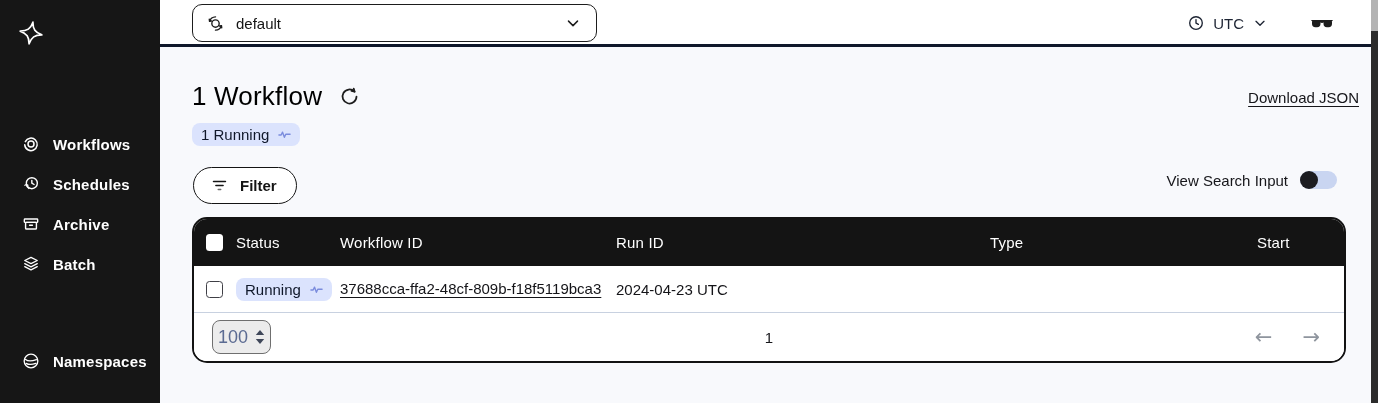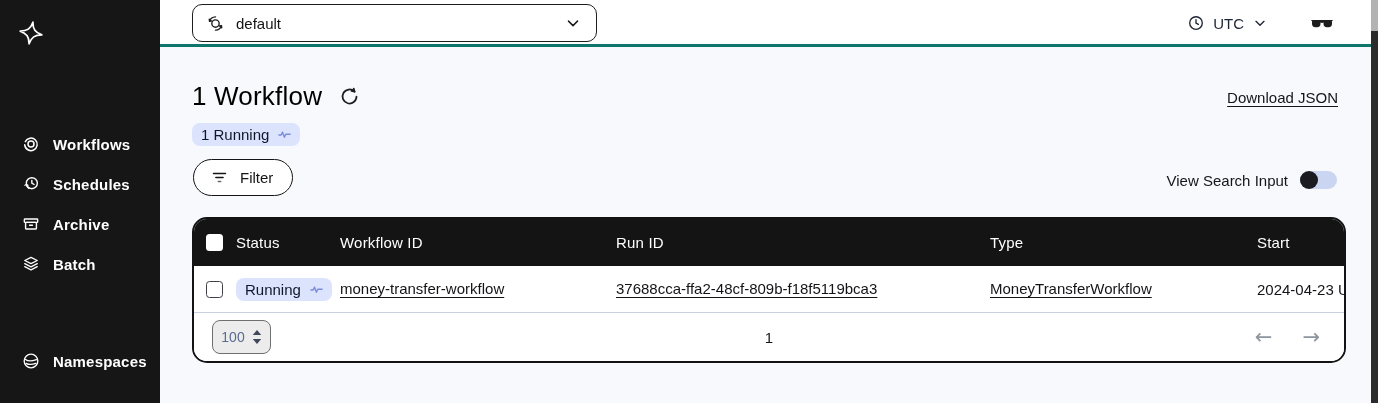--- a/index.html
+++ b/index.html
@@ -8,56 +8,56 @@
   .app { position:relative; width:1378px; height:403px; }
 
   
   .sidebar { position:absolute; left:0; top:0; width:160px; height:403px; background:#161616; z-index:5; }
   .logo { position:absolute; left:18px; top:20px; width:26px; height:26px; cursor:pointer; }
   .nav-item { position:absolute; left:0; width:132px; height:32px; display:flex; align-items:center; gap:12px; padding-left:21px; color:#fff; cursor:pointer; }
   .nav-item .nicon { width:20px; height:20px; flex:0 0 20px; display:flex; }
   .nav-item .nlabel { font-size:15px; font-weight:600; letter-spacing:.2px; }
 
   
-  .topbar { position:absolute; left:160px; top:0; width:1218px; height:47px; background:#fff; border-bottom:3px solid #0f766e; z-index:3; }
+  .topbar { position:absolute; left:160px; top:0; width:1218px; height:47px; background:#fff; border-bottom:3px solid #0f172a; z-index:3; }
   .ns-select { position:absolute; left:32px; top:4px; width:405px; height:38px; background:#fff; border:1.6px solid #1d1d1d; border-radius:10px; display:flex; align-items:center; gap:10px; padding:0 14px 0 12px; cursor:pointer; font-family:inherit; }
   .ns-select .ns-label { font-size:15px; font-weight:500; color:#141414; flex:1; text-align:left; }
   .tz { position:absolute; right:110px; top:10px; height:26px; display:flex; align-items:center; gap:8px; cursor:pointer; }
   .tz-label { font-size:15px; font-weight:500; color:#1d2433; }
   .glasses-btn { position:absolute; right:42px; top:11px; width:28px; height:24px; cursor:pointer; }
 
   
   .main { position:absolute; left:160px; top:47px; width:1218px; height:356px; background:#f8f9fc; }
   .page-title { position:absolute; left:32px; top:34px; font-size:26px; font-weight:500; color:#000000; letter-spacing:.2px; display:flex; align-items:center; gap:17px; }
   .refresh-btn { width:21px; height:21px; cursor:pointer; display:inline-flex; }
-  .download-link { position:absolute; right:40px; top:42px; font-size:15px; color:#16161a; text-decoration:underline; text-underline-offset:3px; cursor:pointer; }
+  .download-link { position:absolute; right:19px; top:42px; font-size:15px; color:#16161a; text-decoration:underline; text-underline-offset:3px; cursor:pointer; }
 
   .badge { display:inline-flex; align-items:center; gap:9px; background:#dbe3fd; color:#0f172a; border-radius:8px; padding:3px 9px; font-size:15px; font-weight:500; }
   .summary-badge { position:absolute; left:32px; top:76px; }
 
-  .filter-btn { position:absolute; left:33px; top:112px; height:37px; border-radius:18.5px; border:1.6px solid #141414; background:#fff; display:flex; align-items:center; gap:11px; padding:0 19px 0 16px; font-size:15px; font-weight:400; color:#141414; cursor:pointer; font-family:inherit; }
+  .filter-btn { position:absolute; left:33px; top:120px; height:37px; border-radius:18.5px; border:1.6px solid #141414; background:#fff; display:flex; align-items:center; gap:11px; padding:0 19px 0 16px; font-size:15px; font-weight:700; color:#141414; cursor:pointer; font-family:inherit; }
   .vsi { position:absolute; right:41px; top:124px; display:flex; align-items:center; gap:12px;justify-content:flex-end; }
   .vsi-label { font-size:15px; color:#16161a; }
   .toggle { position:relative; width:37px; height:18px; border-radius:9px; background:#c9d5f1; cursor:pointer; }
   .toggle .knob { position:absolute; left:0; top:0; width:18px; height:18px; border-radius:50%; background:#1c1c20; }
 
   
   .wf-table { position:absolute; left:32px; top:170px; width:1154px; border:2px solid #131313; border-radius:15px; overflow:hidden; background:#fff; }
   .tgrid { display:grid; grid-template-columns:42px 104px 276px 374px 267px 1fr; align-items:center; }
   .thead { background:#141414; height:47px; color:#fff; }
   .thead .th { font-size:15px; font-weight:500; letter-spacing:.2px; }
   .cb-cell { padding-left:12px; display:flex; align-items:center; }
   .cb-all { width:17px; height:17px; background:#fff; border-radius:3.5px; cursor:pointer; }
   .trow { height:46px; background:#fff; }
   .cb-row { width:17px; height:17px; background:#fff; border:1.6px solid #3f3f46; border-radius:3.5px; cursor:pointer; }
   .cell-link { font-size:15px; color:#141418; text-decoration:underline; text-underline-offset:3px; cursor:pointer; white-space:nowrap; }
   .start-cell { overflow:hidden; white-space:nowrap; font-size:15px; color:#141418; }
   .pager { position:relative; height:49px; background:#fff; border-top:1px solid #c8d1e0; display:flex; align-items:center; }
   .page-size { position:absolute; left:18px; top:7px; width:59px; height:34px; background:#ececec; border:1.6px solid #6f6f6f; border-radius:8px; display:flex; align-items:center; justify-content:center; gap:7px; cursor:pointer; }
-  .page-size .ps-val { font-size:14px; color:#5b6b92; }
+  .page-size .ps-val { font-size:18px; color:#5b6b92; }
   .page-num { position:absolute; left:0; right:0; text-align:center; font-size:15px; color:#16161a; }
   .pager-arrows { position:absolute; right:24px; top:0; height:49px; display:flex; align-items:center; gap:30px; }
   .pg-arrow { font-size:21px; color:#8f959e; cursor:pointer; line-height:1; font-family:"DejaVu Sans",sans-serif; }
 
   
   .sb-thumb { position:absolute; right:0; top:0; width:7px; height:31px; background:#b3b3b3; z-index:9; }
   .sb-track { position:absolute; right:0; top:31px; width:7px; height:372px; background:#2b2b2b; z-index:9; }
 
   svg { display:block; }
 </style>
@@ -232,23 +232,21 @@
         <div>
           <span class="badge">
             <span>Running</span>
             <span>
               <svg viewBox="0 0 14 9" width="13" height="9" fill="none" stroke="#7b8cdd" stroke-width="1.5" stroke-linecap="round" stroke-linejoin="round">
                   <path d="M1 5 h2.4 l1.5 -3 2 5.5 1.5 -3.2 h4.6"></path>
                 </svg>
             </span>
           </span>
         </div>
-        <div><a class="cell-link">money-transfer-workflow</a></div>
         <div><a class="cell-link">37688cca-ffa2-48cf-809b-f18f5119bca3</a></div>
-        <div><a class="cell-link">MoneyTransferWorkflow</a></div>
         <div class="start-cell">2024-04-23 UTC</div>
       </div>
 
       <div class="pager">
         <div class="page-size">
           <span class="ps-val">100</span>
           <span>
             <svg viewBox="0 0 10 16" width="10" height="16">
                 <polygon points="5,1 9.2,6 0.8,6" fill="#3f4759"></polygon>
                 <polygon points="0.8,10 9.2,10 5,15" fill="#3f4759"></polygon>

